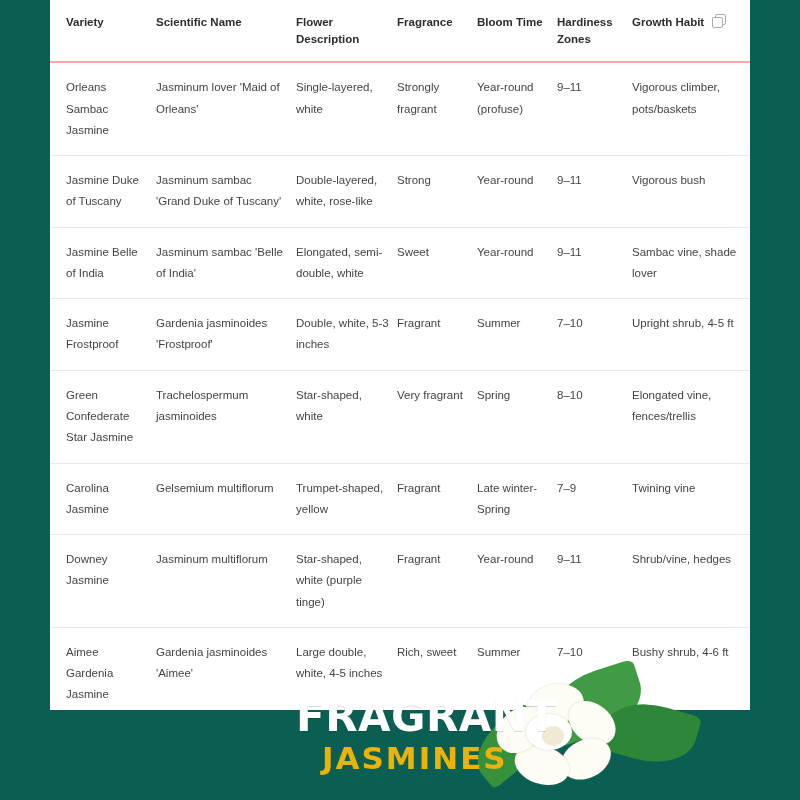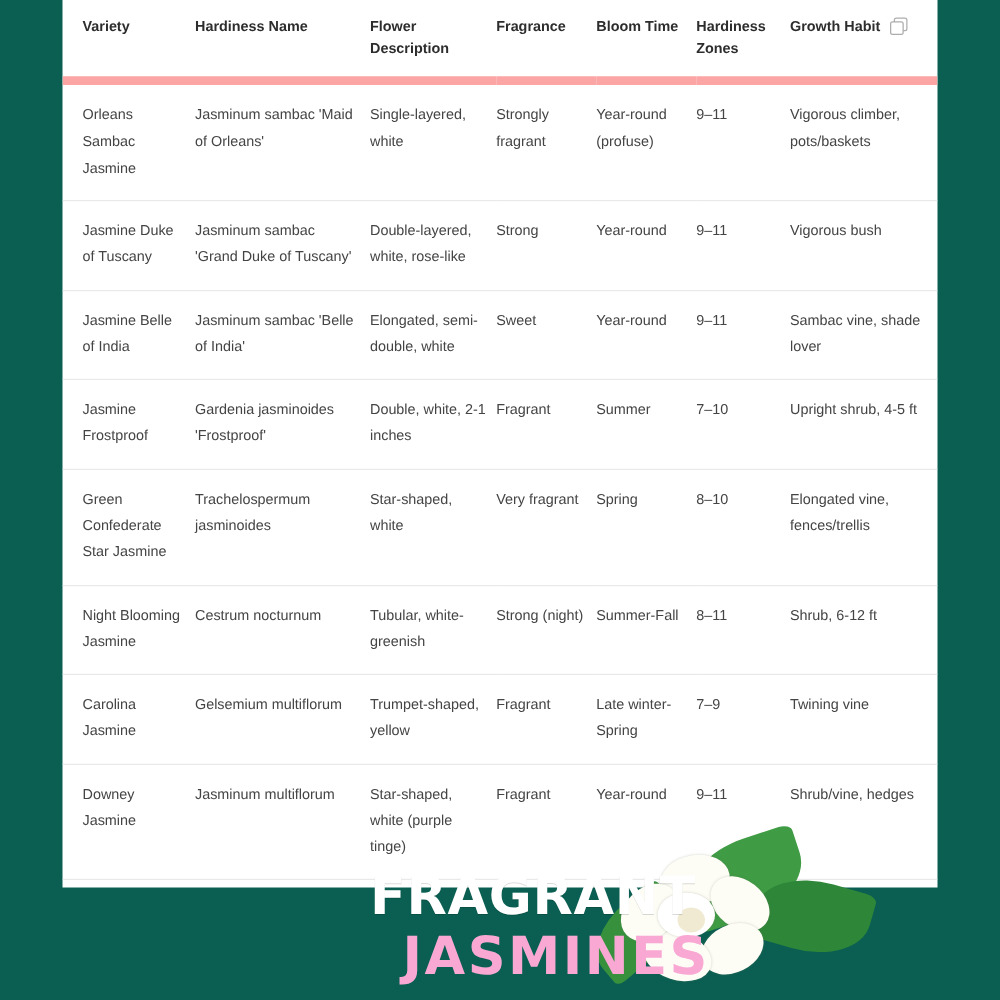--- a/index.html
+++ b/index.html
@@ -37,21 +37,21 @@
     table-layout: fixed;
   }
   table.plant-table th {
     text-align: left;
     vertical-align: top;
     font-size: 11.5px;
     font-weight: bold;
     color: #2d2d2d;
     padding: 14px 8px 14px 0;
     line-height: 1.45;
-    border-bottom: 7px solid #fca5a5;
+    border-bottom: 2px solid #fca5a5;
   }
   table.plant-table td {
     text-align: left;
     vertical-align: top;
     font-size: 11.5px;
     color: #444444;
     padding: 14px 8px 14px 0;
     line-height: 1.85;
     border-bottom: 1px solid #e9e9e9;
   }
@@ -110,24 +110,24 @@
     font-weight: bold;
     letter-spacing: 0.5px;
     color: #ffffff;
     font-family: "DejaVu Sans", sans-serif;
     text-shadow: 0 1px 0 rgba(0,0,0,0.15);
   }
   .brand-sub {
     position: absolute;
     left: 322px;
     top: 70px;
-    font-size: 42px;
+    font-size: 31px;
     font-weight: bold;
     letter-spacing: 2px;
-    color: #f9a8d4;
+    color: #eab308;
     font-family: "DejaVu Sans", sans-serif;
   }
   .leaf {
     position: absolute;
     background: #2f8d3f;
     border-radius: 60% 10% 60% 10%;
   }
   .leaf1 {
     left: 548px; top: 2px;
     width: 96px; height: 62px;
@@ -191,32 +191,32 @@
         <col class="col-sci">
         <col class="col-flower">
         <col class="col-frag">
         <col class="col-bloom">
         <col class="col-hard">
         <col class="col-growth">
       </colgroup>
       <thead>
         <tr>
           <th>Variety</th>
-          <th>Hardiness Name</th>
+          <th>Scientific Name</th>
           <th>Flower Description</th>
           <th>Fragrance</th>
           <th>Bloom Time</th>
           <th>Hardiness Zones</th>
           <th>Growth Habit</th>
         </tr>
       </thead>
       <tbody>
         <tr>
           <td>Orleans Sambac Jasmine</td>
-          <td>Jasminum sambac 'Maid of Orleans'</td>
+          <td>Jasminum lover 'Maid of Orleans'</td>
           <td>Single-layered, white</td>
           <td>Strongly fragrant</td>
           <td>Year-round (profuse)</td>
           <td>9–11</td>
           <td>Vigorous climber, pots/baskets</td>
         </tr>
         <tr>
           <td>Jasmine Duke of Tuscany</td>
           <td>Jasminum sambac 'Grand Duke of Tuscany'</td>
           <td>Double-layered, white, rose-like</td>
@@ -230,43 +230,34 @@
           <td>Jasminum sambac 'Belle of India'</td>
           <td>Elongated, semi-double, white</td>
           <td>Sweet</td>
           <td>Year-round</td>
           <td>9–11</td>
           <td>Sambac vine, shade lover</td>
         </tr>
         <tr>
           <td>Jasmine Frostproof</td>
           <td>Gardenia jasminoides 'Frostproof'</td>
-          <td>Double, white, 2-1 inches</td>
+          <td>Double, white, 5-3 inches</td>
           <td>Fragrant</td>
           <td>Summer</td>
           <td>7–10</td>
           <td>Upright shrub, 4-5 ft</td>
         </tr>
         <tr>
           <td>Green Confederate Star Jasmine</td>
           <td>Trachelospermum jasminoides</td>
           <td>Star-shaped, white</td>
           <td>Very fragrant</td>
           <td>Spring</td>
           <td>8–10</td>
           <td>Elongated vine, fences/trellis</td>
-        </tr>
-        <tr>
-          <td>Night Blooming Jasmine</td>
-          <td>Cestrum nocturnum</td>
-          <td>Tubular, white-greenish</td>
-          <td>Strong (night)</td>
-          <td>Summer-Fall</td>
-          <td>8–11</td>
-          <td>Shrub, 6-12 ft</td>
         </tr>
         <tr>
           <td>Carolina Jasmine</td>
           <td>Gelsemium multiflorum</td>
           <td>Trumpet-shaped, yellow</td>
           <td>Fragrant</td>
           <td>Late winter-Spring</td>
           <td>7–9</td>
           <td>Twining vine</td>
         </tr>

